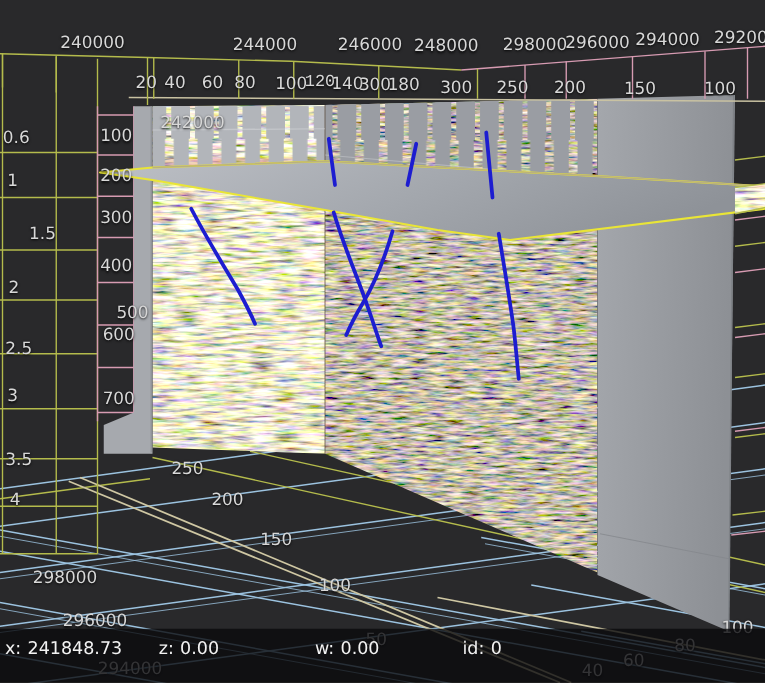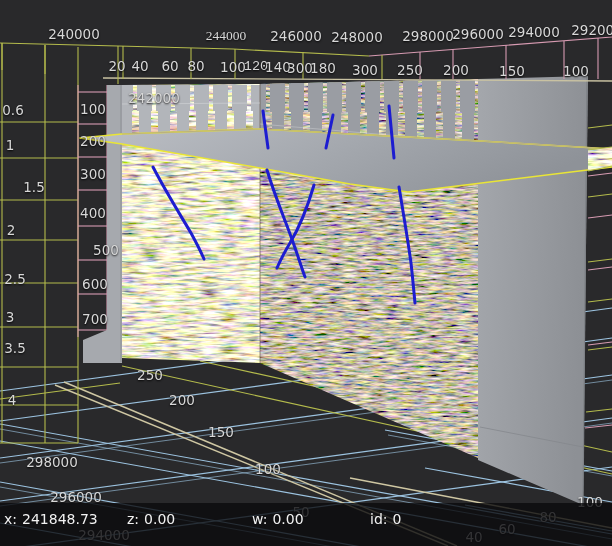--- a/index.html
+++ b/index.html
@@ -218,21 +218,21 @@
       <line class="lnP" x1="588" y1="345" x2="612" y2="342"></line>
       <line class="lnY" x1="588" y1="350" x2="612" y2="347"></line>
       <line class="lnY" x1="586" y1="412" x2="612" y2="409"></line>
       <line class="lnP" x1="585" y1="428" x2="612" y2="425"></line>
     </g>
   </svg>
 
   <div id="labels">
       <span class="axis-label" style="left: 74px; top: 26px;">240000</span>
       <span class="axis-label" style="left: 154px; top: 44px; margin-top: 46px;">242000</span>
-      <span class="axis-label" style="left: 226px; top: 28px; font-family: Liberation Serif, serif;">244000</span>
+      <span class="axis-label" style="left: 212px; top: 28px;">244000</span>
       <span class="axis-label" style="left: 296px; top: 28px;">246000</span>
       <span class="axis-label" style="left: 357px; top: 29px;">248000</span>
       <span class="axis-label" style="left: 428px; top: 28px;">298000</span>
       <span class="axis-label" style="left: 478px; top: 26px;">296000</span>
       <span class="axis-label" style="left: 534px; top: 24px;">294000</span>
       <span class="axis-label" style="left: 597px; top: 22px;">292000</span>
       <span class="axis-label" style="left: 117px; top: 58px;">20</span>
       <span class="axis-label" style="left: 140px; top: 58px;">40</span>
       <span class="axis-label" style="left: 170px; top: 58px;">60</span>
       <span class="axis-label" style="left: 196px; top: 58px;">80</span>
@@ -245,28 +245,28 @@
       <span class="axis-label" style="left: 410px; top: 62px;">250</span>
       <span class="axis-label" style="left: 456px; top: 62px;">200</span>
       <span class="axis-label" style="left: 512px; top: 63px;">150</span>
       <span class="axis-label" style="left: 576px; top: 63px;">100</span>
       <span class="axis-label" style="left: 13px; top: 102px;">0.6</span>
       <span class="axis-label" style="left: 10px; top: 137px;">1</span>
       <span class="axis-label" style="left: 14px; top: 179px; padding-left: 40px;">1.5</span>
       <span class="axis-label" style="left: 11px; top: 222px;">2</span>
       <span class="axis-label" style="left: 15px; top: 271px;">2.5</span>
       <span class="axis-label" style="left: 10px; top: 309px;">3</span>
-      <span class="axis-label" style="left: 15px; top: 340px;">3.5</span>
+      <span class="axis-label" style="left: 15px; top: 360px;">3.5</span>
       <span class="axis-label" style="left: 12px; top: 392px;">4</span>
       <span class="axis-label" style="left: 93px; top: 101px;">100</span>
       <span class="axis-label" style="left: 93px; top: 133px;">200</span>
       <span class="axis-label" style="left: 93px; top: 166px;">300</span>
       <span class="axis-label" style="left: 93px; top: 205px;">400</span>
       <span class="axis-label" style="left: 106px; top: 242px;">500</span>
-      <span class="axis-label" style="left: 95px; top: 276px;">600</span>
+      <span class="axis-label" style="left: 95px; top: 260px;">600</span>
       <span class="axis-label" style="left: 95px; top: 311px;">700</span>
       <span class="axis-label" style="left: 150px; top: 367px;">250</span>
       <span class="axis-label" style="left: 182px; top: 392px;">200</span>
       <span class="axis-label" style="left: 221px; top: 424px;">150</span>
       <span class="axis-label" style="left: 268px; top: 461px;">100</span>
       <span class="axis-label" style="left: 301px; top: 504px;">50</span>
       <span class="axis-label" style="left: 52px; top: 454px;">298000</span>
       <span class="axis-label" style="left: 76px; top: 489px;">296000</span>
       <span class="axis-label" style="left: 104px; top: 527px;">294000</span>
       <span class="axis-label" style="left: 474px; top: 529px;">40</span>

